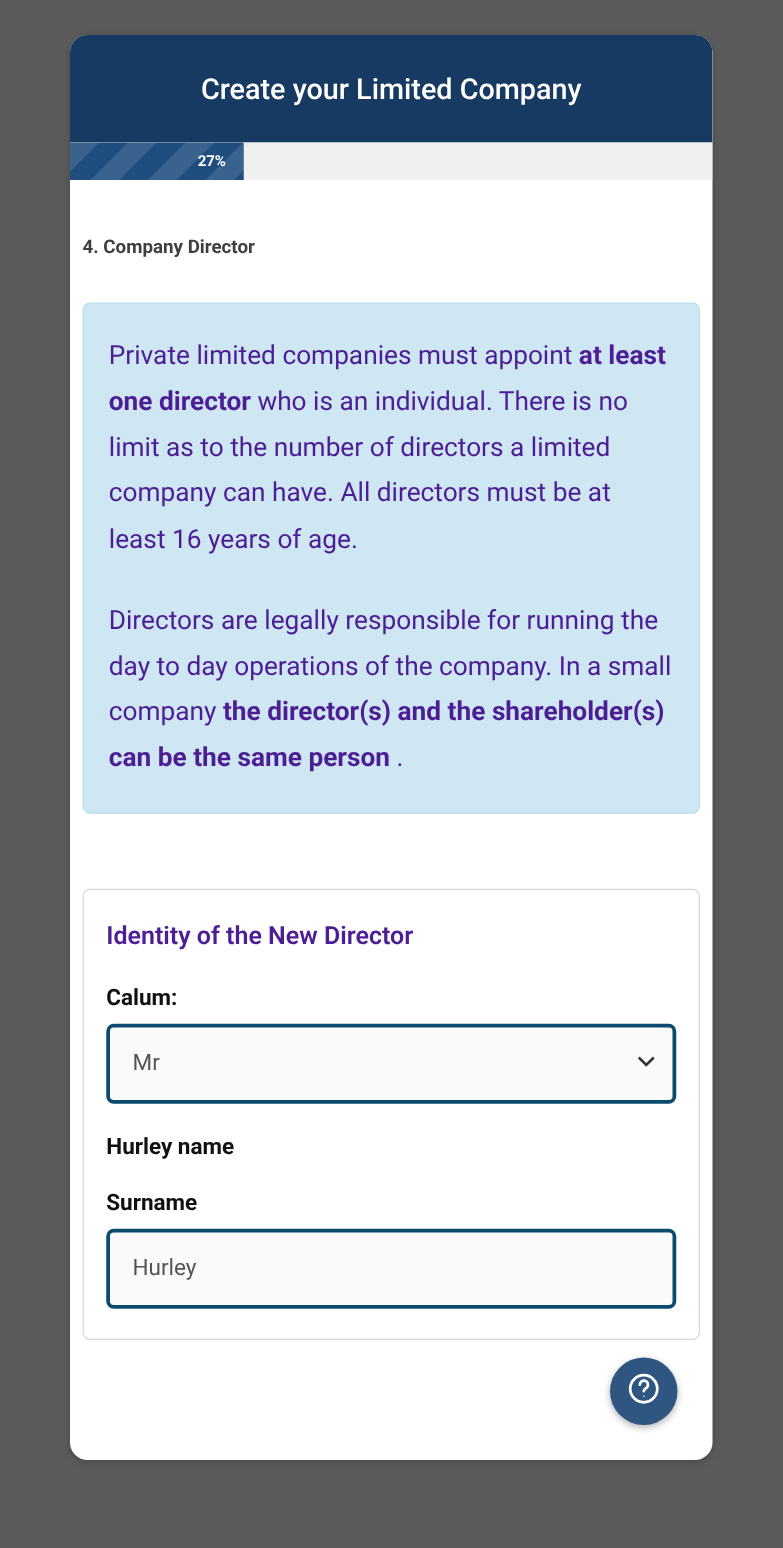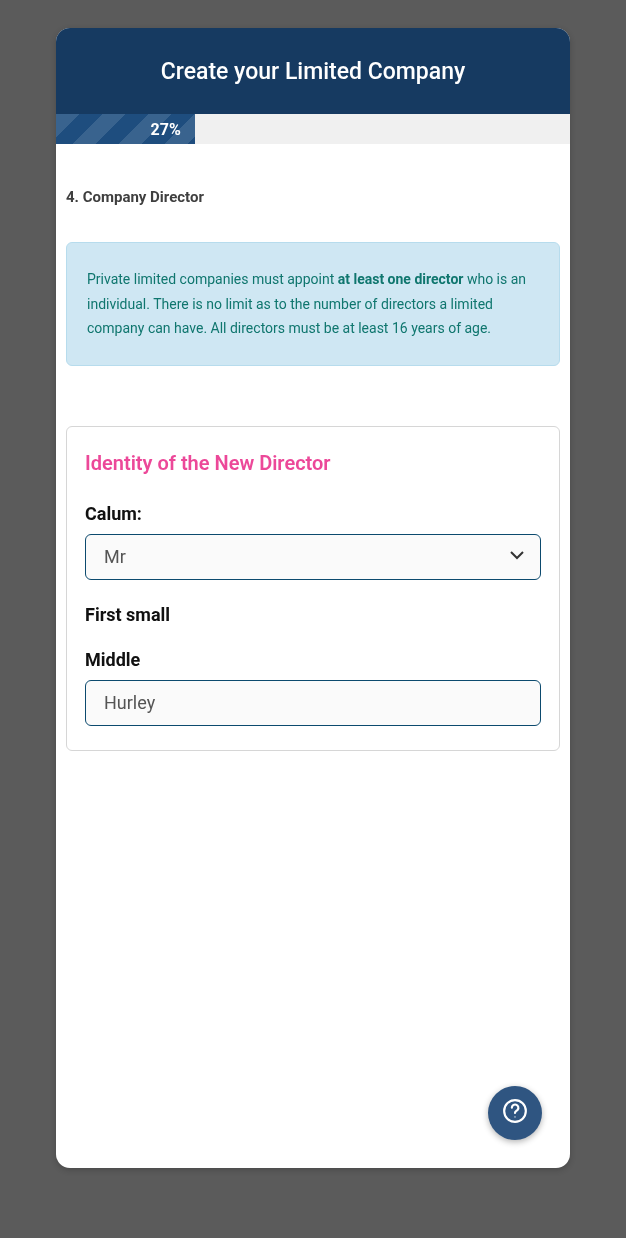--- a/index.html
+++ b/index.html
@@ -60,69 +60,69 @@
       transparent
     );
     background-size: 46px 46px;
     display: flex;
     align-items: center;
     justify-content: flex-end;
     padding-right: 14px;
   }
   .progress-label {
     color: #ffffff;
-    font-size: 16px;
+    font-size: 12px;
     font-weight: 700;
     margin-left: 38px;
   }
   .content {
     padding: 44px 10px 0 10px;
   }
   .step-heading {
     font-size: 15px;
     font-weight: 700;
     color: #3f3f3f;
     margin: 0 0 36px 0;
   }
   .info-box {
     background: #cfe7f3;
     border: 1px solid #b7dced;
     border-radius: 6px;
     padding: 24px 20px;
-    color: #0f766e;
-    font-size: 14px;
+    color: #4c1d95;
+    font-size: 21px;
     line-height: 1.75;
   }
   .info-box p { margin: 0; }
   .info-box p + p { margin-top: 28px; }
   .info-box .bold { font-weight: 700; }
   .form-section {
     margin-top: 60px;
     border: 1px solid #d6d6d6;
     border-radius: 6px;
     padding: 24px 18px 0 18px;
   }
   .form-section-title {
     font-size: 20px;
     font-weight: 600;
-    color: #ec4899;
+    color: #4c1d95;
     margin: 0 0 28px 0;
   }
   .field { margin-bottom: 24px; }
   .field label {
     display: block;
     font-size: 18px;
     font-weight: 700;
     color: #111111;
     margin-bottom: 10px;
   }
   .control {
     width: 100%;
-    height: 46px;
-    border: 1px solid #0c4a6e;
+    height: 64px;
+    border: 3px solid #0c4a6e;
     border-radius: 6px;
     background: #fafafa;
     font-size: 18px;
     color: #555555;
     padding: 0 18px;
     font-family: inherit;
   }
   select.control {
     appearance: none;
     -webkit-appearance: none;
@@ -172,48 +172,51 @@
       </div>
     </div>
 
     <div class="content">
       <h2 class="step-heading">4. Company Director</h2>
 
       <div class="info-box">
         <p>
           <span>Private limited companies must appoint </span><span class="bold">at least one director</span><span> who is an individual. There is no limit as to the number of directors a limited company can have. All directors must be at least 16 years of age.</span>
         </p>
+        <p>
+          <span>Directors are legally responsible for running the day to day operations of the company. In a small company </span><span class="bold">the director(s) and the shareholder(s) can be the same person</span><span> .</span>
+        </p>
       </div>
 
       <div class="form-section">
         <h3 class="form-section-title">Identity of the New Director</h3>
 
         <div class="field">
           <label>Calum:</label>
           <div class="select-wrap">
             <select class="control">
               <option>Mr</option>
             </select>
             <span class="select-caret">
               <svg width="16" height="16" viewBox="0 0 16 16">
                   <path d="M2 5 L8 11 L14 5" fill="none" stroke="currentColor" stroke-width="2"></path>
                 </svg>
             </span>
           </div>
         </div>
 
         <div class="field">
-          <label>First small</label>
-        </div>
-
-        <div class="field">
-        </div>
-
-        <div class="field">
-          <label>Middle</label>
+          <label>Hurley name</label>
+        </div>
+
+        <div class="field">
+        </div>
+
+        <div class="field">
+          <label>Surname</label>
           <input type="text" class="control" value="Hurley" style="">
         </div>
 
       </div>
     </div>
 
     <div class="help-fab">
       <span>
         <svg width="26" height="26" viewBox="0 0 24 24" fill="none" stroke="currentColor" stroke-width="2" stroke-linecap="round" stroke-linejoin="round">
           <circle cx="12" cy="12" r="10"></circle>

